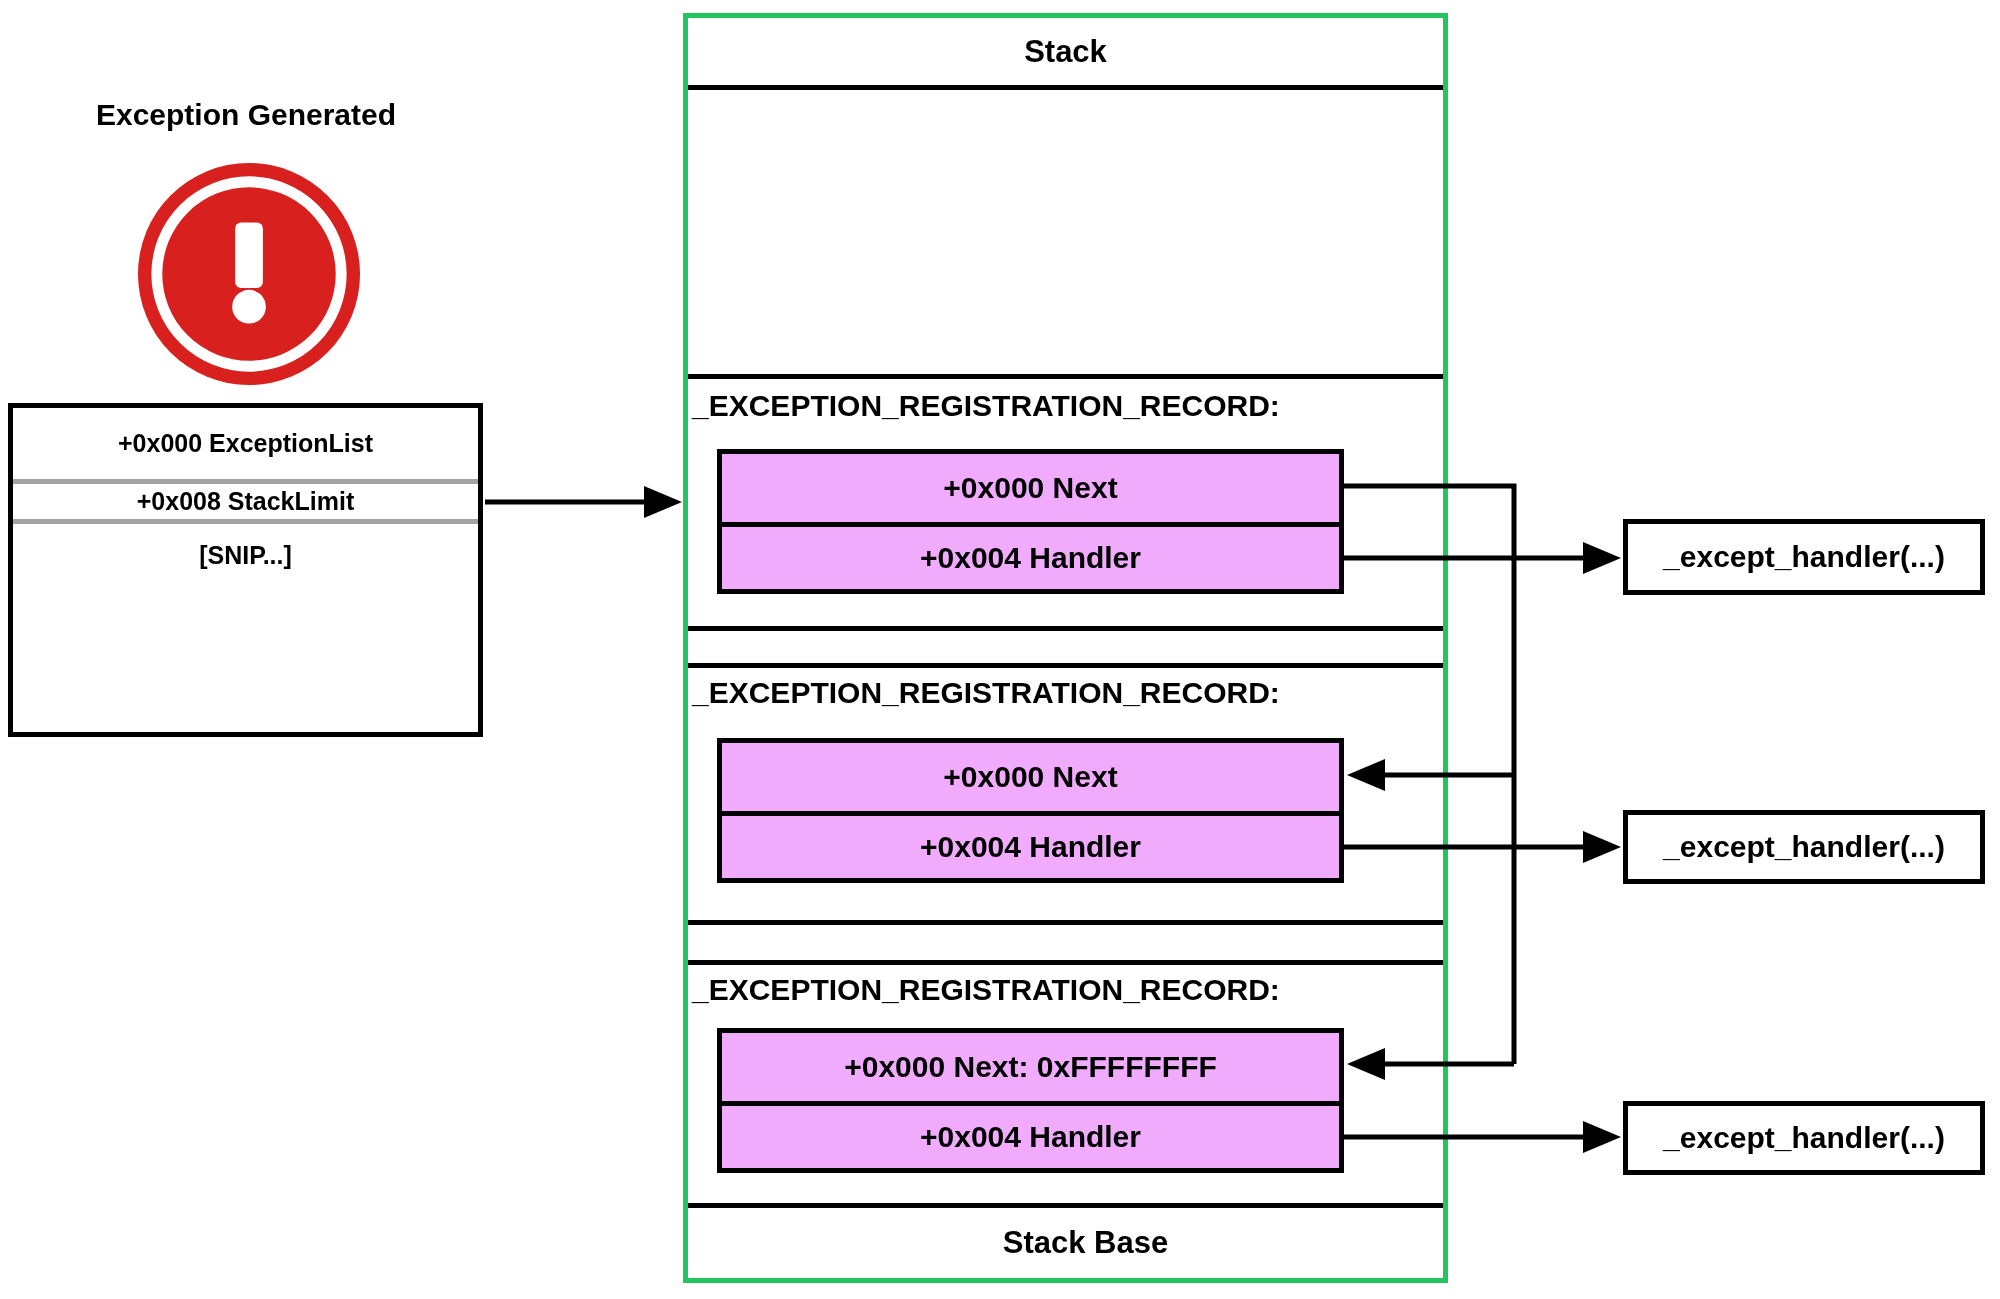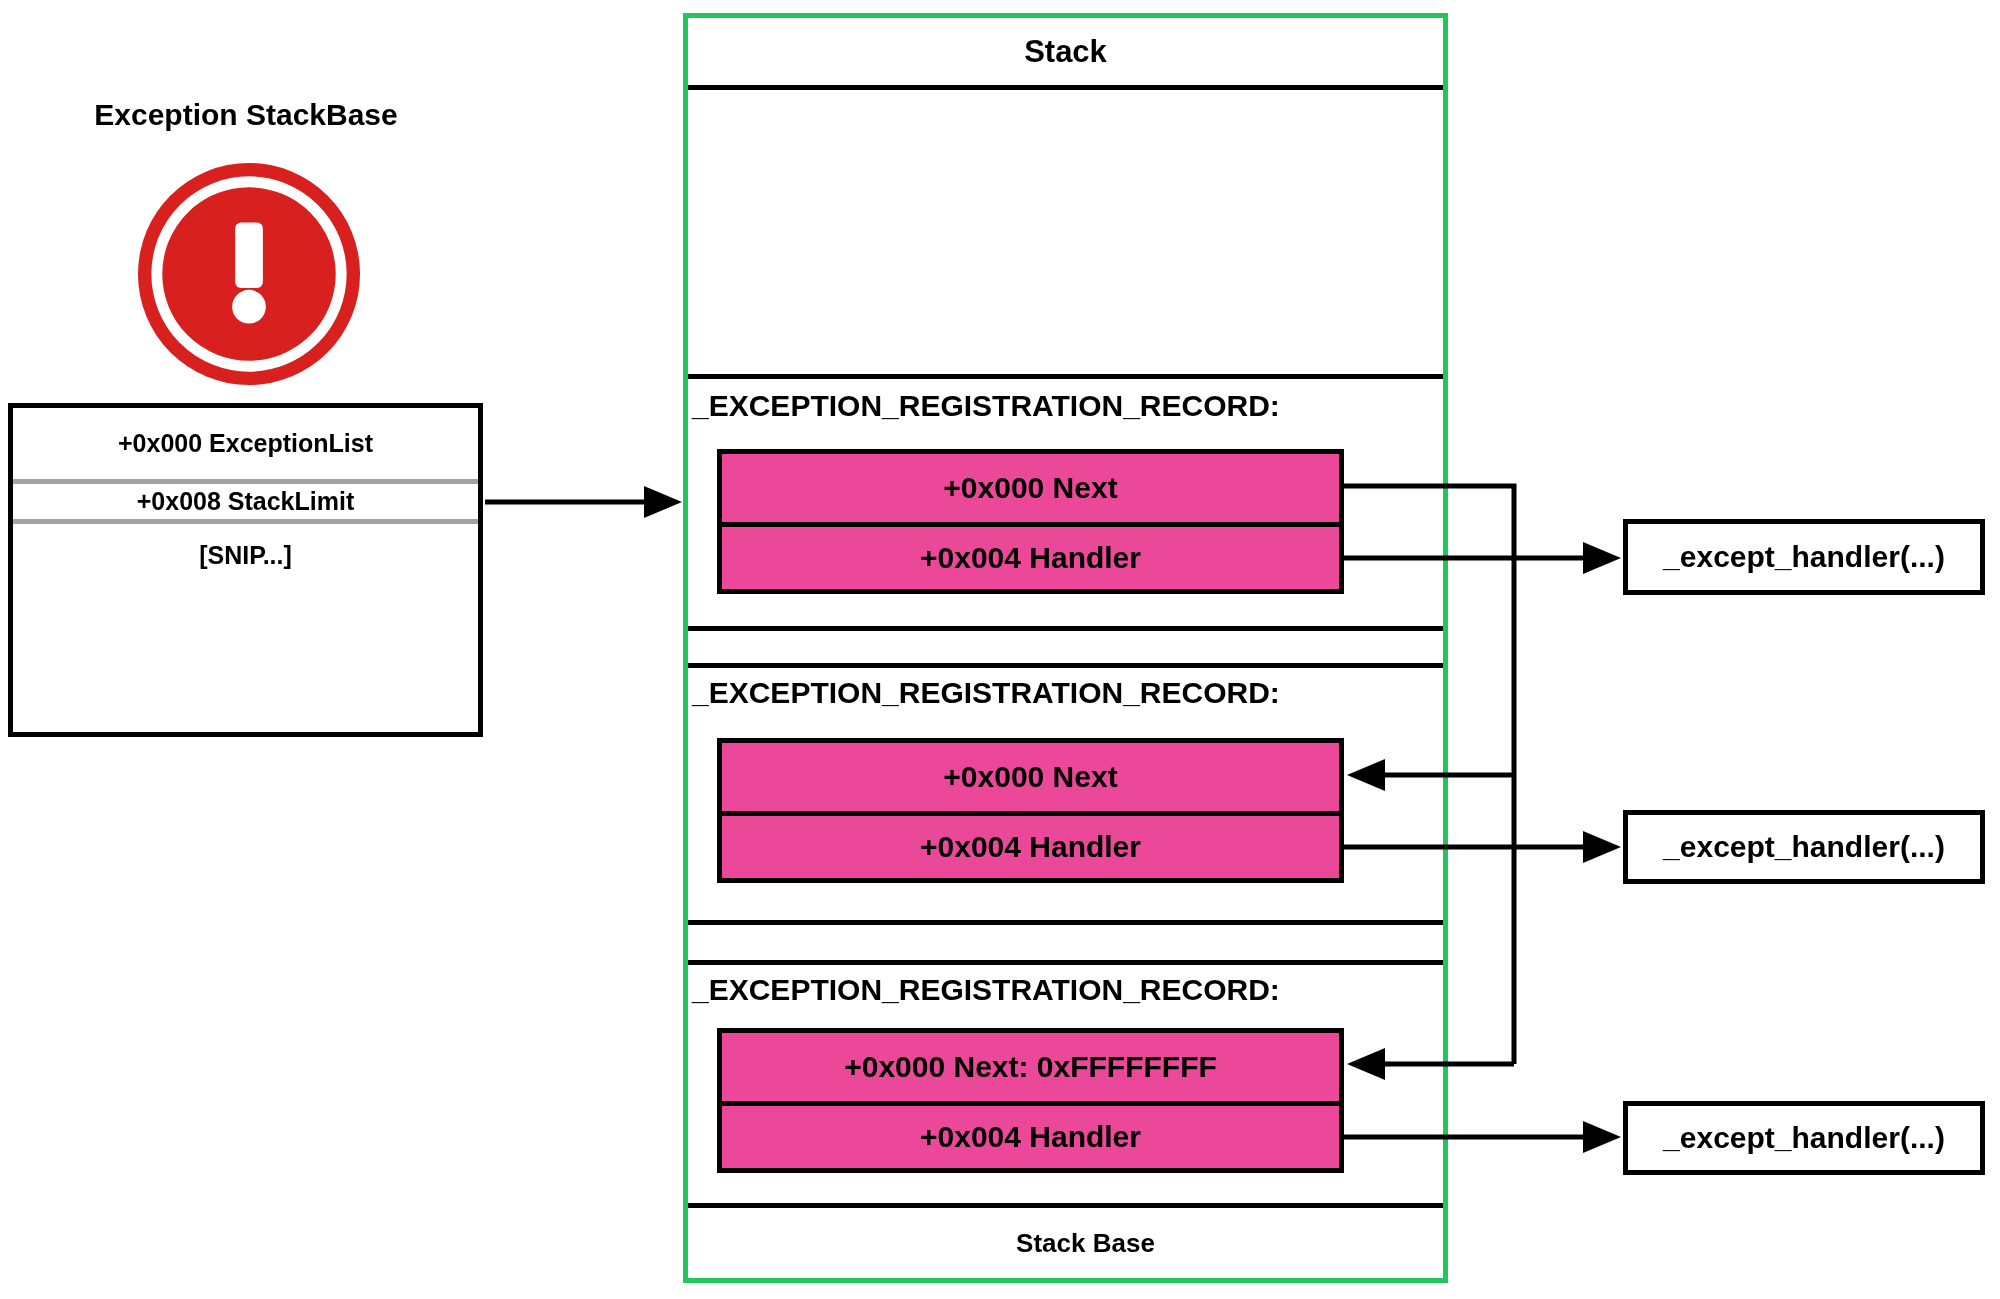--- a/index.html
+++ b/index.html
@@ -26,40 +26,40 @@
   .tib-r1 { height:71px; } .tib-r2 { height:75px; }
   .tib-r3 { height:40px; } .tib-r4 { height:67px; }
 
   
   .stack { left:683px; top:13px; width:765px; height:1270px; border:5px solid #22c55e; }
   .stack-title { left:0; top:0; width:755px; height:67px;
                  display:flex; align-items:center; justify-content:center; font-size:31px; }
   .hdiv { left:0; width:755px; height:5px; background:#000; }
   .rec-label { left:4px; height:38px; line-height:38px; font-size:30px; white-space:nowrap; }
   .rec-box { left:29px; width:627px; height:145px; border:5px solid #000;
-             display:flex; flex-direction:column; background:#ec4899; }
+             display:flex; flex-direction:column; background:#f0abfc; }
   .rec-row { display:flex; align-items:center; justify-content:center;
              font-size:30px; box-sizing:border-box; }
   .rec-next { height:68px; }
   .rec-handler { height:67px; border-top:5px solid #000; }
   .stack-base { left:0; top:1190px; width:755px; height:70px;
-                display:flex; align-items:center; justify-content:center; font-size:26px;padding-left:40px; }
+                display:flex; align-items:center; justify-content:center; font-size:31px;padding-left:40px; }
 
   
   .eh-box { left:1623px; width:362px; border:5px solid #000;
             display:flex; align-items:center; justify-content:center; font-size:30px; }
 
   
   .arrows { left:0; top:0; width:2000px; height:1299px; pointer-events:none; }
   svg { display:block; }
 </style>
 </head>
 <body style="--alert-red: #d8211f;">
 
-<div class="abs diagram-title">Exception StackBase</div>
+<div class="abs diagram-title">Exception Generated</div>
 
 <div class="abs alert-icon">
   <svg width="228" height="228" viewBox="0 0 230 230">
     <circle cx="115" cy="115" r="112" fill="var(--alert-red)"></circle>
     <circle cx="115" cy="115" r="93" fill="none" stroke="#ffffff" stroke-width="11"></circle>
     <rect x="101" y="63" width="28" height="66" rx="6" fill="#ffffff"></rect>
     <circle cx="115" cy="148" r="17" fill="#ffffff"></circle>
   </svg>
 </div>
 

